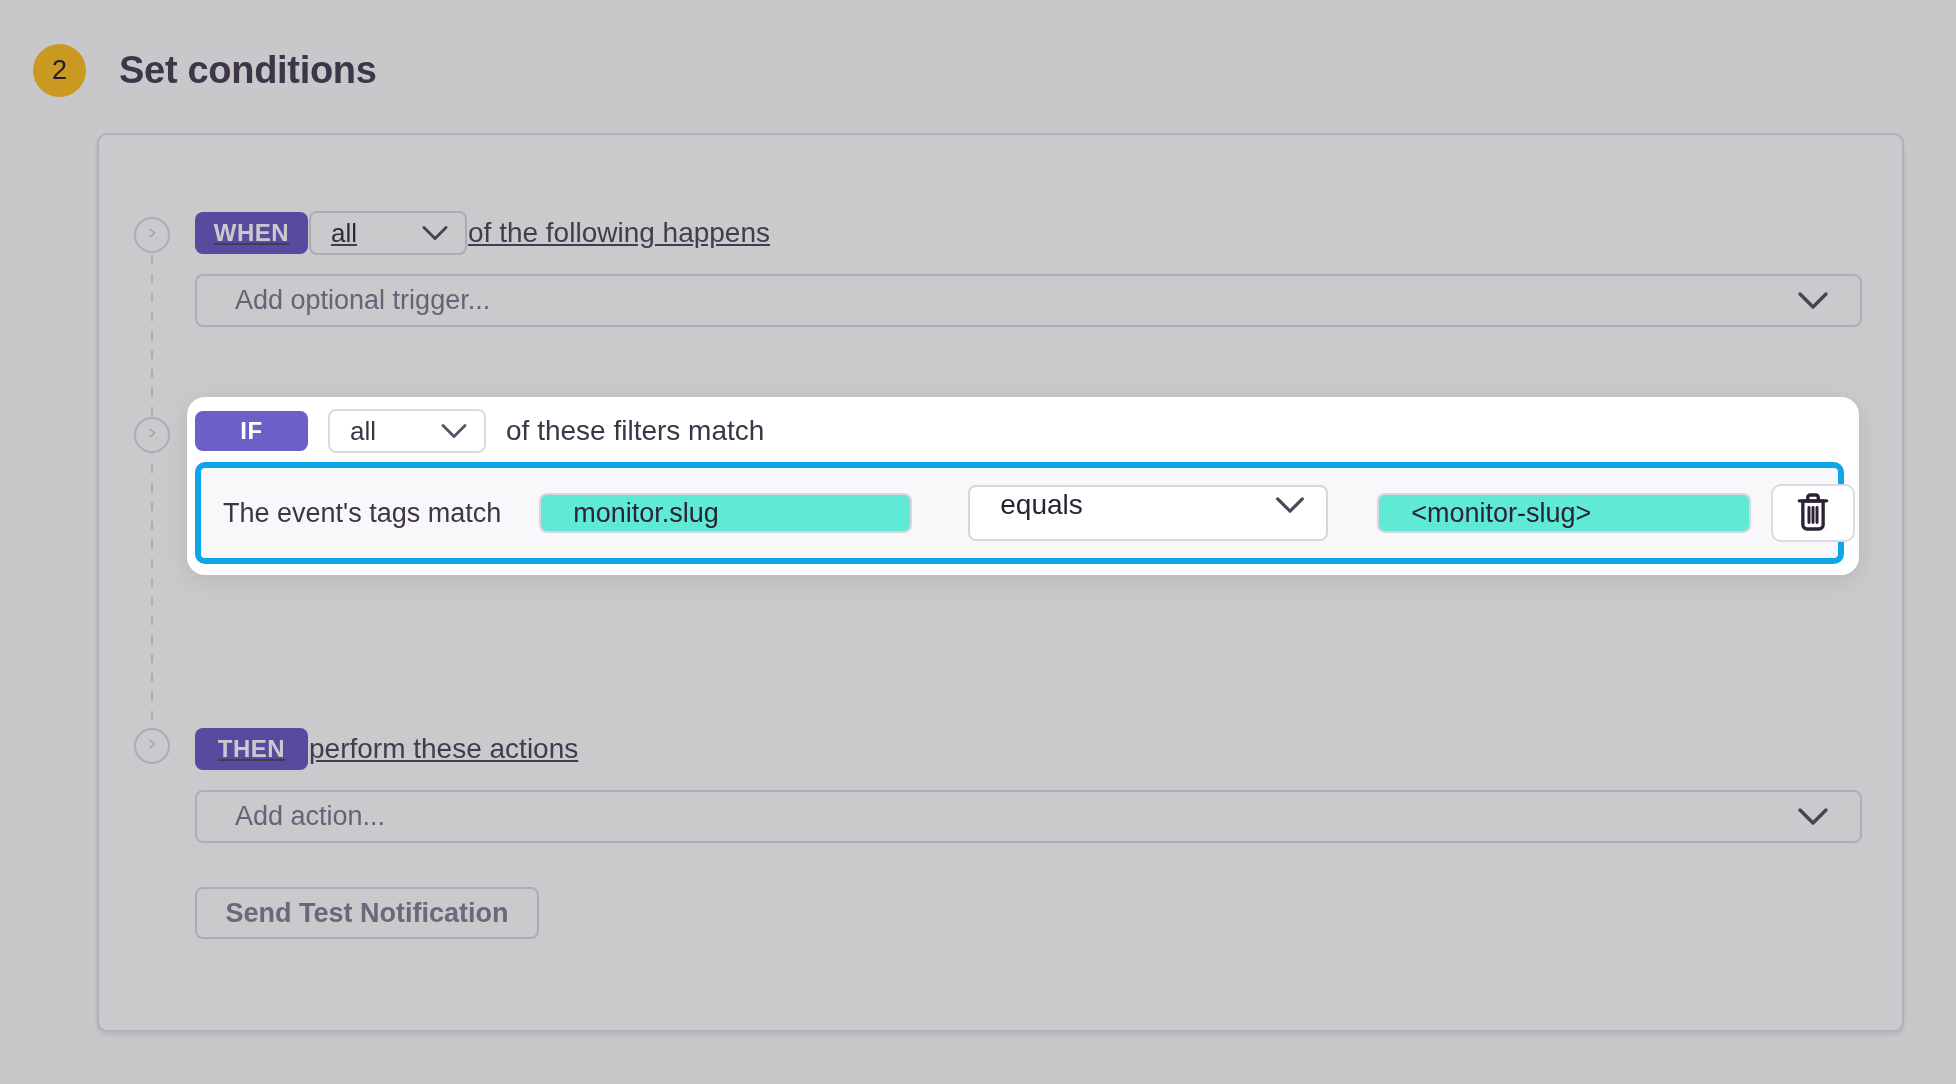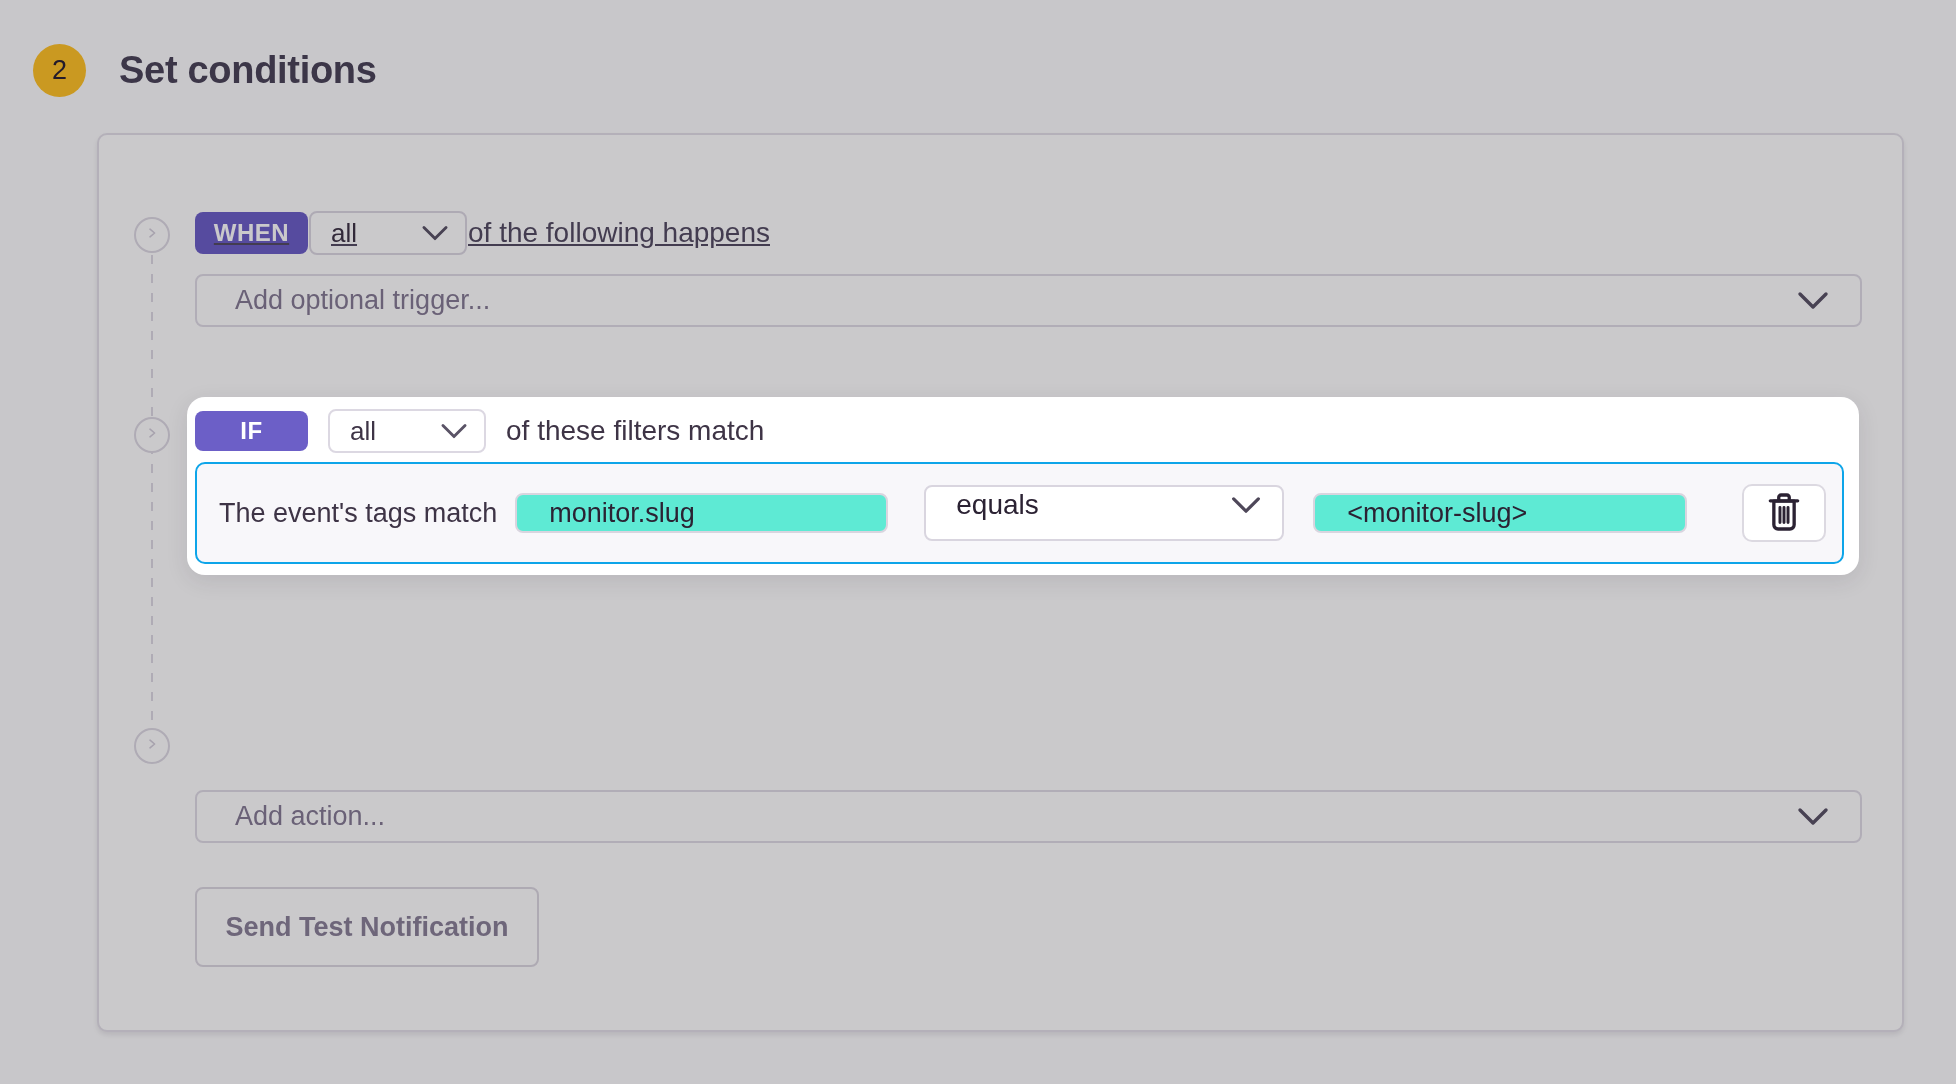--- a/index.html
+++ b/index.html
@@ -138,26 +138,27 @@
   .if-row {
     display: flex; align-items: center; gap: 20px;
     font-size: 28px; color: #3E3446; white-space: nowrap;
     height: 42px;
   }
   .if-row .badge { height: 40px; }
 
   .filter-panel {
     width: 100%; height: 104px;
     background: #F8F7FA;
-    border: 2px solid #0ea5e9;
+    border: 6px solid #0ea5e9;
     border-radius: 10px;
     display: flex; align-items: center;
     padding: 0 16px 0 22px;
     font-size: 27px; color: #3E3446;
     white-space: nowrap;
+    gap: 20px;
   }
   .filter-label { margin-right: 18px; }
   .text-input {
     height: 40px;
     background: #5eead4;
     border: 2px solid #D9D5DF;
     border-radius: 8px;
     font-family: inherit;
     font-size: 27px; color: #2B2233;
     padding: 0 20px 0 32px;
@@ -189,21 +190,21 @@
     cursor: pointer;
     color: #2B2233;
     flex: none;
   }
   .icon-button svg { width: 42px; height: 46px; }
 
   
   .test-button {
     position: absolute;
     left: 96px; top: 752px;
-    width: 344px; height: 80px;
+    width: 344px; height: 52px;
     background: #FFFFFF;
     border: 2px solid #DCD8E1;
     border-radius: 8px;
     font-family: inherit;
     font-size: 27px; font-weight: 700; color: #8A8198;
     cursor: pointer;
   }
 </style>
 </head>
 <body>
@@ -296,20 +297,24 @@
               <path d="M9 6.4 V4.6 a1.3 1.3 0 0 1 1.3-1.3 h3.4 a1.3 1.3 0 0 1 1.3 1.3 V6.4" stroke="currentColor" stroke-width="1.9" stroke-linecap="round"></path>
               <path d="M6.2 6.8 H17.8 V20.3 a2.4 2.4 0 0 1 -2.4 2.4 H8.6 a2.4 2.4 0 0 1 -2.4 -2.4 Z" stroke="currentColor" stroke-width="1.9" stroke-linejoin="round"></path>
               <path d="M9.7 10.4 V19 M12 10.4 V19 M14.3 10.4 V19" stroke="currentColor" stroke-width="1.7" stroke-linecap="round"></path>
             </svg>
           </span>
         </button>
       </div>
     </div>
 
 
+    <div class="cond-row row-then">
+      <span class="badge">THEN</span>
+      <span>perform these actions</span>
+    </div>
 
     <div class="select-lg sel-action">
       <span>Add action...</span>
       <span class="chev">
         <svg viewBox="0 0 16 10" fill="none">
             <path d="M1.5 1.5 L8 8 L14.5 1.5" stroke="currentColor" stroke-width="1.7" stroke-linecap="round" stroke-linejoin="round"></path>
           </svg>
       </span>
     </div>
 

